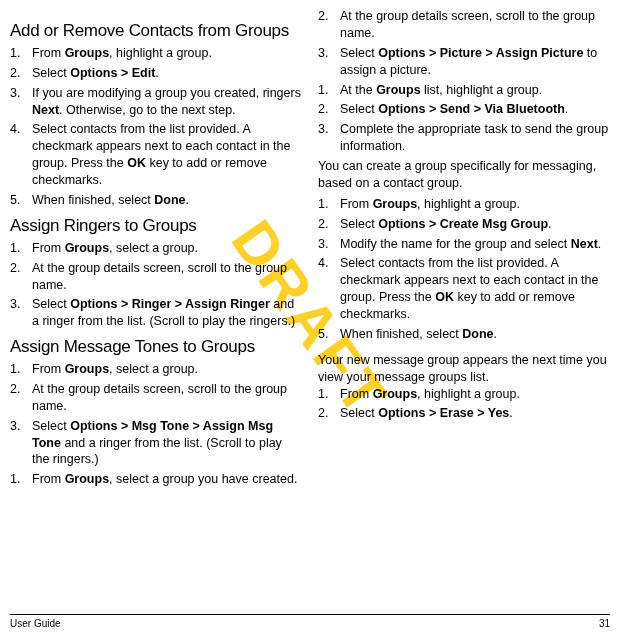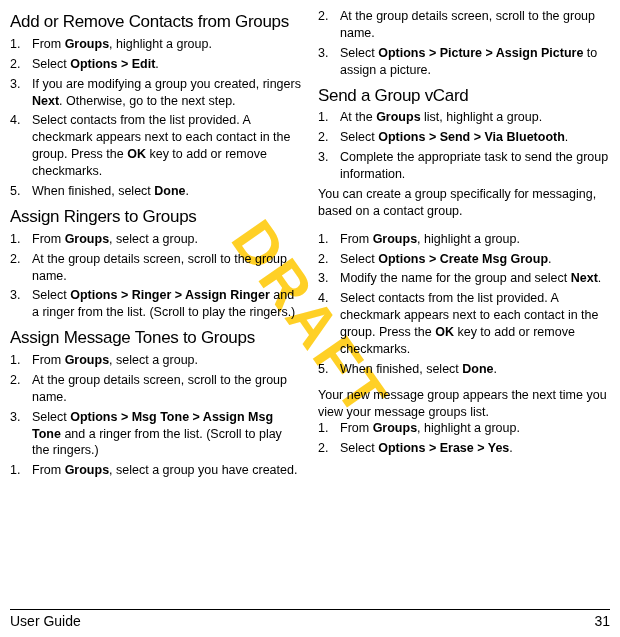--- a/index.html
+++ b/index.html
@@ -23,53 +23,53 @@
     line-height: 1.35;
   }
   .section-title {
     font-size: 17px;
     font-weight: normal;
     margin-top: 6px;
     margin-bottom: 2px;
     font-family: Arial, Helvetica, sans-serif;
     letter-spacing: -0.3px;
   }
-  .section-title:first-child { margin-top: 3px; }
+  .section-title:first-child { margin-top: 12px; }
   ol {
     list-style: none;
     counter-reset: item;
   }
   ol li {
     counter-increment: item;
     position: relative;
     padding-left: 22px;
     margin-bottom: 3px;
   }
   ol li::before {
     content: counter(item) ".";
     position: absolute;
     left: 0;
     top: 0;
   }
   .intro {
-    margin-bottom: 11px;
+    margin-bottom: 4px;
   }
   .outro {
     margin-top: 9px;
   }
   b { font-weight: bold; }
   .footer {
     position: absolute;
     bottom: 8px;
     left: 10px;
     right: 10px;
     border-top: 1px solid #000;
     display: flex;
     justify-content: space-between;
-    font-size: 14px;
+    font-size: 10px;
     padding-top: 3px;
     align-items: center;
   }
   .watermark {
     position: absolute;
     left: 50%;
     top: 50%;
     transform: translate(-50%, -50%) rotate(55deg);
     font-size: 60px;
     font-weight: bold;
@@ -114,21 +114,20 @@
       <li><span>From </span><b>Groups</b><span>, select a group you have created.</span></li>
     </ol>
   </div>
 
   <div class="col">
     <ol start="2" style="counter-reset: item 1;">
       <li>At the group details screen, scroll to the group name.</li>
       <li><span>Select </span><b>Options &gt; Picture &gt; Assign Picture</b><span> to assign a picture.</span></li>
     </ol>
 
-    <div class="section-title">Send a Group vCard</div>
     <ol>
       <li><span>At the </span><b>Groups</b><span> list, highlight a group.</span></li>
       <li><span>Select </span><b>Options &gt; Send &gt; Via Bluetooth</b><span>.</span></li>
       <li>Complete the appropriate task to send the group information.</li>
     </ol>
 
     <div class="intro">You can create a group specifically for messaging, based on a contact group.</div>
     <ol>
       <li><span>From </span><b>Groups</b><span>, highlight a group.</span></li>
       <li><span>Select </span><b>Options &gt; Create Msg Group</b><span>.</span></li>

